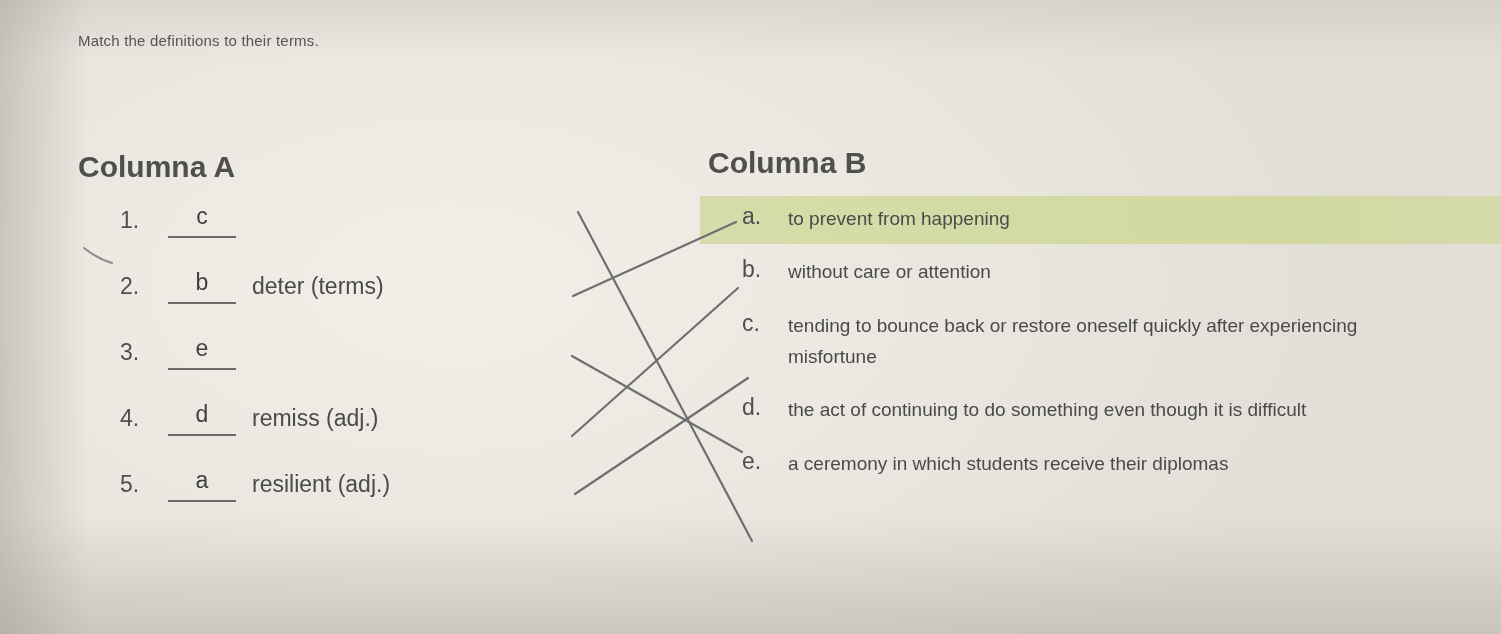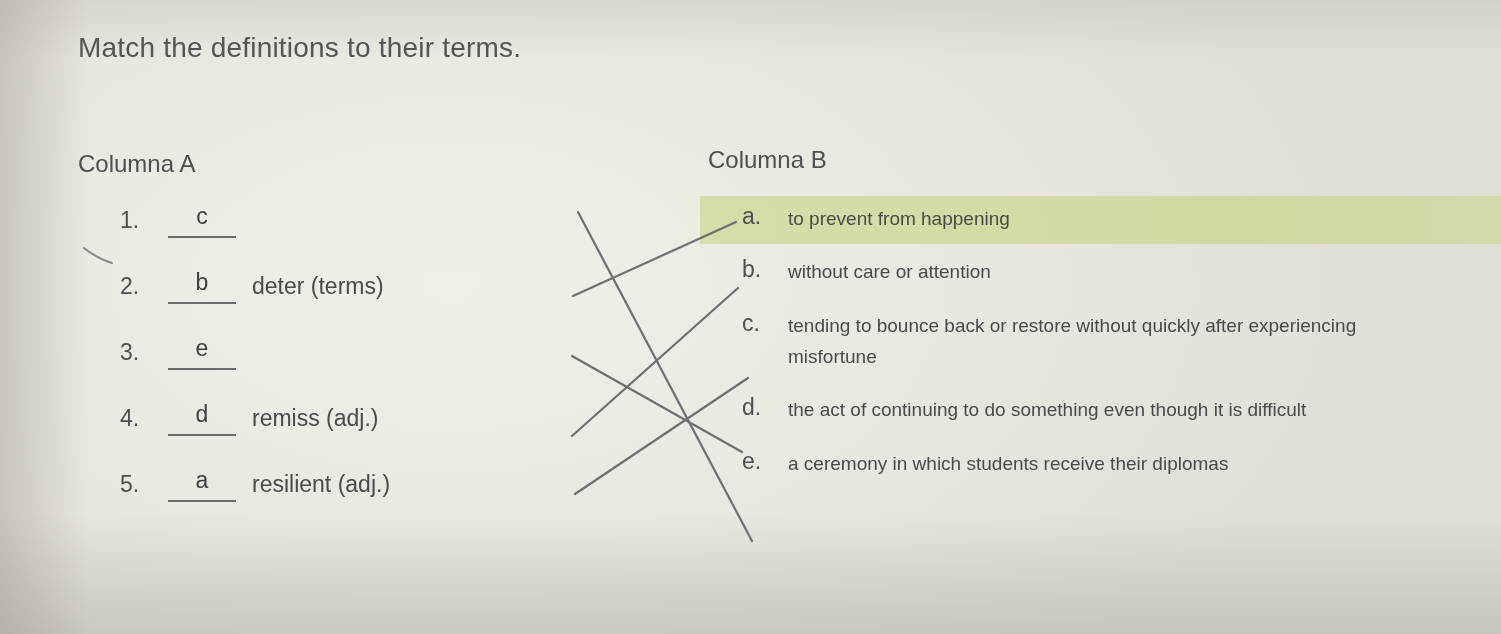--- a/index.html
+++ b/index.html
@@ -51,28 +51,29 @@
     width: 801px;
     height: 48px;
     background: linear-gradient(to right, rgba(206,216,150,0.75), rgba(206,216,150,0.85) 70%, rgba(206,216,150,0.7));
     pointer-events: none;
   }
 
   .instructions {
     position: absolute;
     left: 78px;
     top: 32px;
-    font-size: 28px;
+    font-size: 15px;
     letter-spacing: 0.2px;
     color: #555;
   }
   .col-head {
     position: absolute;
-    font-size: 24px;
+    font-size: 30px;
     color: #4f4f4f;
+    font-weight: bold;
   }
   .col-head-a { left: 78px; top: 150px; }
   .col-head-b { left: 708px; top: 146px; }
 
   .itemsA {
     position: absolute;
     left: 120px;
     top: 203px;
     width: 470px;
   }
@@ -193,21 +194,21 @@
     <div class="rowB">
       <span class="letter">a.</span>
       <span class="def">to prevent from happening</span>
     </div>
     <div class="rowB">
       <span class="letter">b.</span>
       <span class="def">without care or attention</span>
     </div>
     <div class="rowB">
       <span class="letter">c.</span>
-      <span class="def">tending to bounce back or restore without quickly after experiencing misfortune</span>
+      <span class="def">tending to bounce back or restore oneself quickly after experiencing misfortune</span>
     </div>
     <div class="rowB">
       <span class="letter">d.</span>
       <span class="def">the act of continuing to do something even though it is difficult</span>
     </div>
     <div class="rowB">
       <span class="letter">e.</span>
       <span class="def">a ceremony in which students receive their diplomas</span>
     </div>
   </div>

